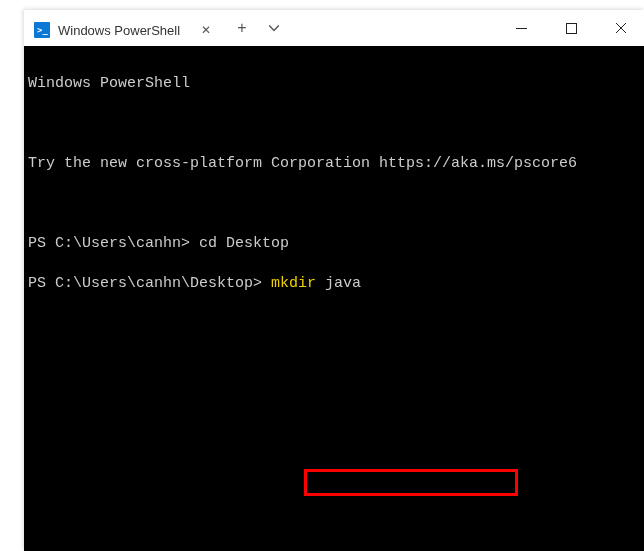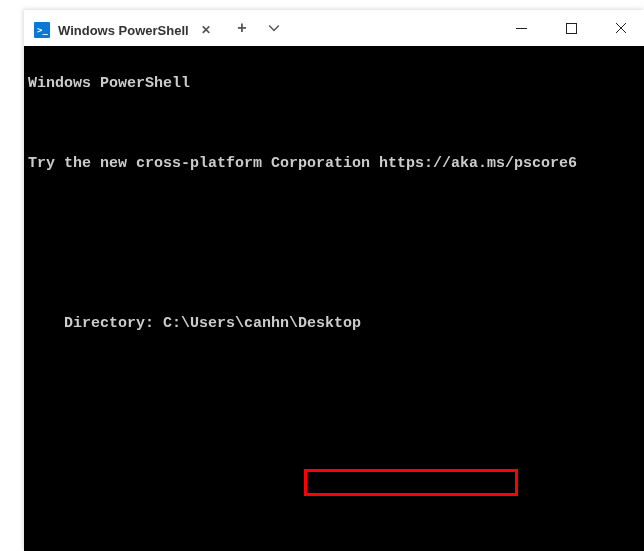--- a/index.html
+++ b/index.html
@@ -14,21 +14,20 @@
     .window {
       position: absolute;
       top: 10px;
       left: 24px;
       right: 0;
       bottom: 0;
       background: #fff;
       box-shadow: -1px -1px 4px rgba(0,0,0,0.15);
       display: flex;
       flex-direction: column;
-      font-weight: bold;
     }
     .tabbar {
       height: 36px;
       background: #fff;
       display: flex;
       align-items: center;
       gap: 4px;
     }
     .tab {
       height: 32px;
@@ -138,23 +137,24 @@
           <line x1="11" y1="1" x2="1" y2="11"></line>
         </svg>
     </div>
   </div>
 
   <div class="terminal">
 <div class="term-line">Windows PowerShell</div>
 <div class="term-line"> </div>
 <div class="term-line">Try the new cross-platform Corporation https://aka.ms/pscore6</div>
 <div class="term-line"> </div>
+<div class="term-line"><span>PS C:\Users\canhn&gt; </span><span>cd Desktop</span></div>
+<div class="term-line"><span>PS C:\Users\canhn\Desktop&gt; </span><span class="yellow">mkdir</span><span> java</span></div>
 <div class="term-line"> </div>
 <div class="term-line"> </div>
-<div class="term-line">    Directory: C:\Users\canhn\Desktop</div>
 <div class="term-line"> </div>
 <div class="term-line"> </div>
 
 
 
 
 
 
 
 

